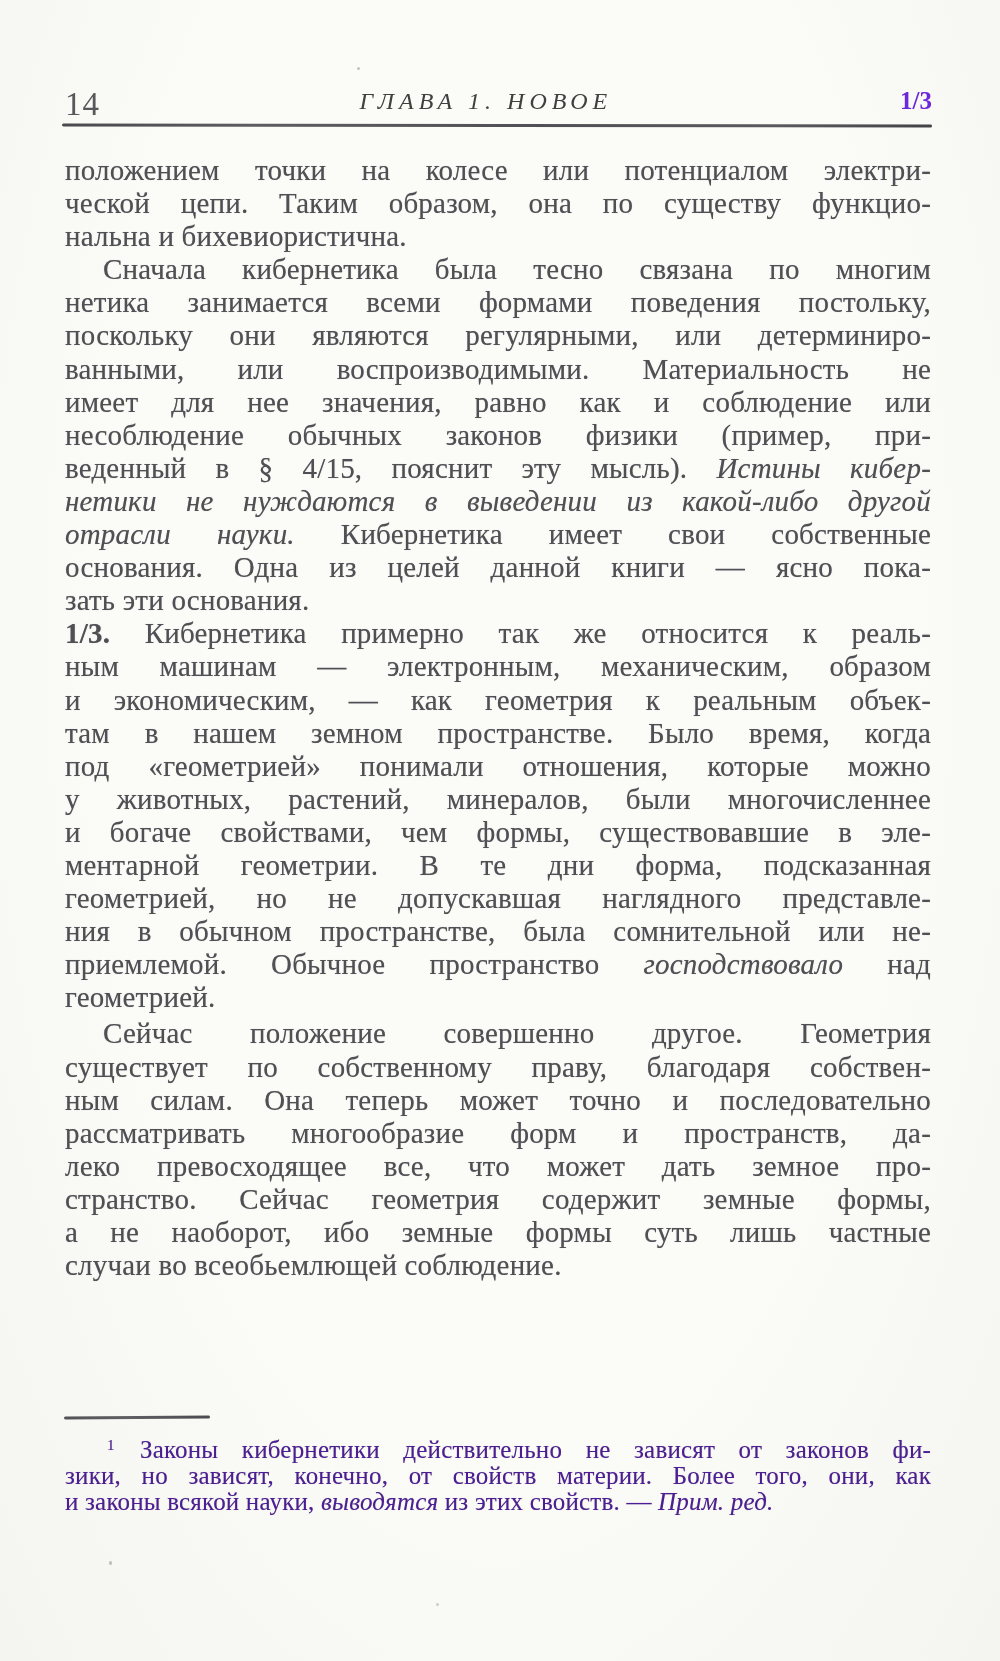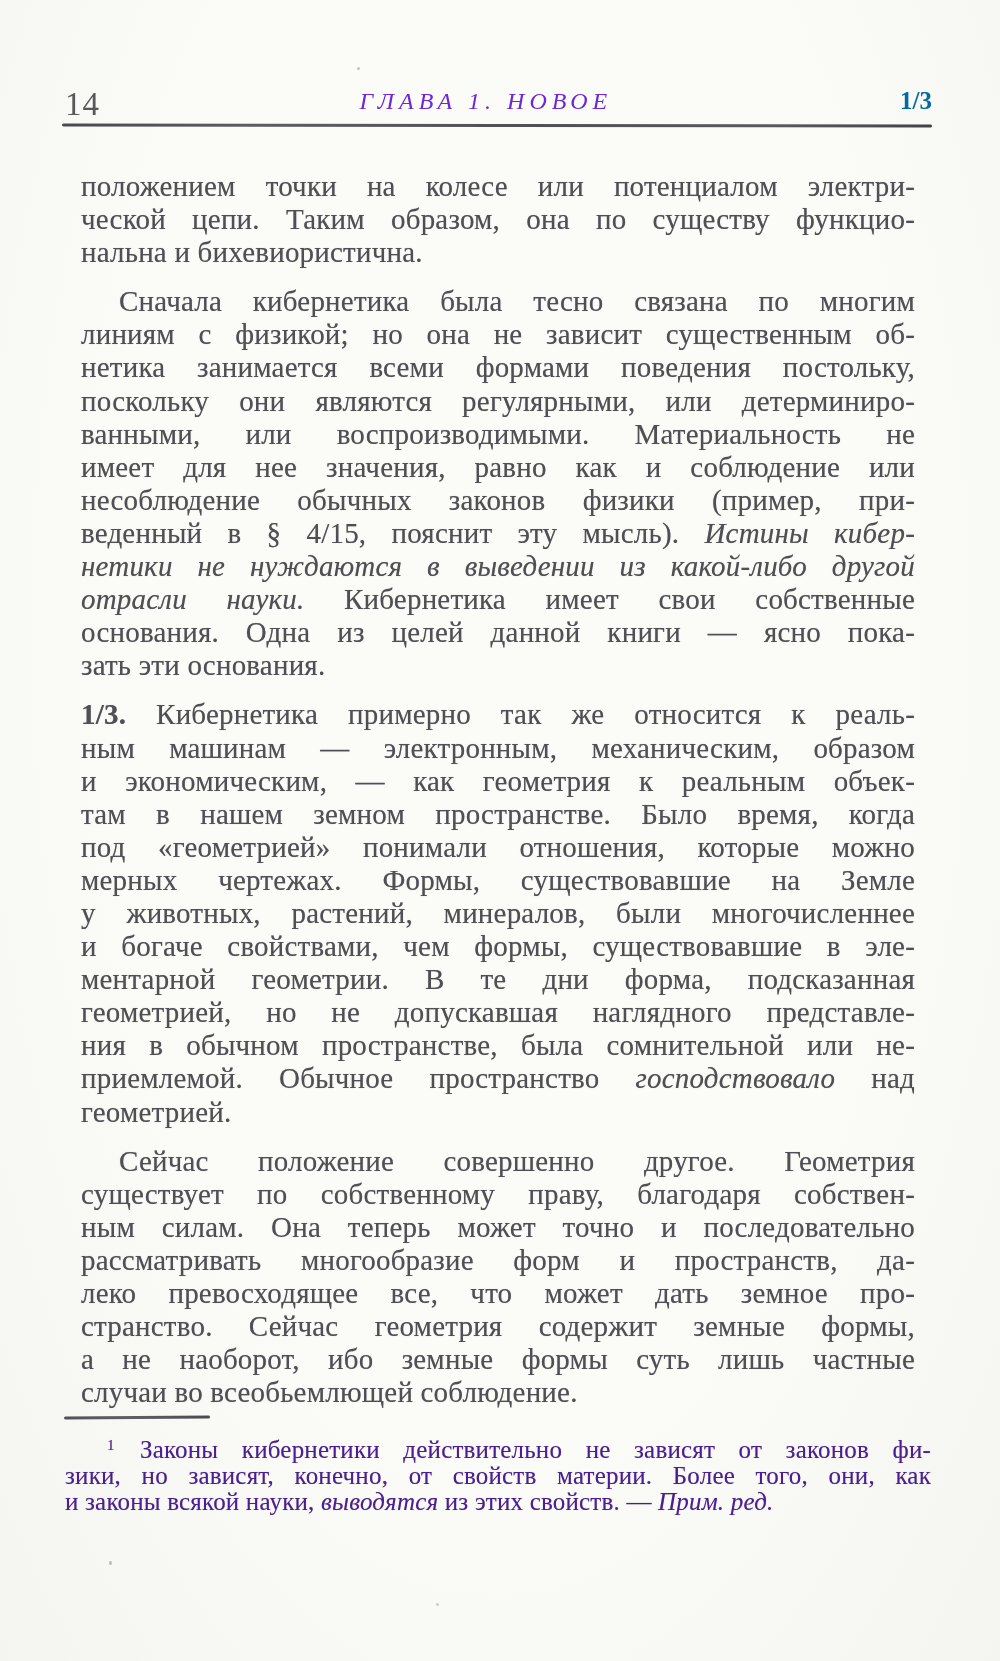--- a/index.html
+++ b/index.html
@@ -14,42 +14,42 @@
 
   
   .page-header { position: absolute; top: 84px; left: 65px; width: 867px; height: 34px; color: #55555a; }
   .page-number {
     position: absolute; left: 0; top: 2px;
     font-size: 33px; letter-spacing: 1px; color: #58585c;
   }
   .running-title {
     position: absolute; left: 50%; top: 4px; transform: translateX(-55%);
     font-style: italic; font-size: 24px; letter-spacing: 5px;
-    white-space: nowrap; color: #6d28d9;
+    white-space: nowrap; color: #404040;
   }
   .section-ref {
     position: absolute; right: 0; top: 3px;
-    font-weight: 700; font-size: 25px; color: #0369a1;
+    font-weight: 700; font-size: 25px; color: #6d28d9;
   }
   .header-rule {
     position: absolute; top: 124px; left: 62px; width: 870px; height: 3px;
     background: linear-gradient(90deg, #4a4a4e, #5d5d61 22%, #505054 55%, #5a5a5e 82%, #434347);
     border-radius: 2px;
     transform: rotate(0.06deg);
   }
 
   
   .body-text {
     position: absolute; top: 154px; left: 65px; width: 866px;
     font-size: 29px; line-height: 33.1px;
     color: #4f4f54;
     letter-spacing: 0.2px;
     text-shadow: 0 0 0.7px rgba(82,82,88,0.55);
   }
-  .para { margin: 16px; }
+  .para { margin: 0; }
   .para.sp { margin-top: 3px; }
   .line { text-align: left; }
   .line.just { text-align: justify; text-align-last: justify; }
   .line.ind { text-indent: 38px; }
   .it { font-style: italic; text-align: center; }
   .bd { font-weight: 700; }
   .sup { font-size: 60%; vertical-align: 0.5em; letter-spacing: 0; padding: 0 2px 0 4px; }
 
   
   .footnote-rule {
@@ -86,39 +86,37 @@
   <div class="header-rule"></div>
 
   <main class="body-text" id="bodyText">
       <div class="para">
         <div class="line just"><span>положением точки на колесе или потенциалом электри-</span></div>
         <div class="line just"><span>ческой цепи. Таким образом, она по существу функцио-</span></div>
         <div class="line"><span>нальна и бихевиористична.</span></div>
       </div>
       <div class="para">
         <div class="line just ind"><span>Сначала кибернетика была тесно связана по многим</span></div>
-        <div class="line just"><span>линиям с физикой; но она не зависит существенным об-</span></div>
         <div class="line just"><span>нетика занимается всеми формами поведения постольку,</span></div>
         <div class="line just"><span>поскольку они являются регулярными, или детерминиро-</span></div>
         <div class="line just"><span>ванными, или воспроизводимыми. Материальность не</span></div>
         <div class="line just"><span>имеет для нее значения, равно как и соблюдение или</span></div>
         <div class="line just"><span>несоблюдение обычных законов физики (пример, при-</span></div>
         <div class="line just"><span>веденный в § 4/15, пояснит эту мысль). </span><span class="it">Истины кибер-</span></div>
         <div class="line just"><span class="it">нетики не нуждаются в выведении из какой-либо другой</span></div>
         <div class="line just"><span class="it">отрасли науки.</span><span> Кибернетика имеет свои собственные</span></div>
         <div class="line just"><span>основания. Одна из целей данной книги — ясно пока-</span></div>
         <div class="line"><span>зать эти основания.</span></div>
       </div>
       <div class="para">
         <div class="line just"><span class="bd">1/3.</span><span> Кибернетика примерно так же относится к реаль-</span></div>
         <div class="line just"><span>ным машинам — электронным, механическим, образом</span></div>
         <div class="line just"><span>и экономическим, — как геометрия к реальным объек-</span></div>
         <div class="line just"><span>там в нашем земном пространстве. Было время, когда</span></div>
         <div class="line just"><span>под «геометрией» понимали отношения, которые можно</span></div>
-        <div class="line just"><span>мерных чертежах. Формы, существовавшие на Земле</span></div>
         <div class="line just"><span>у животных, растений, минералов, были многочисленнее</span></div>
         <div class="line just"><span>и богаче свойствами, чем формы, существовавшие в эле-</span></div>
         <div class="line just"><span>ментарной геометрии. В те дни форма, подсказанная</span></div>
         <div class="line just"><span>геометрией, но не допускавшая наглядного представле-</span></div>
         <div class="line just"><span>ния в обычном пространстве, была сомнительной или не-</span></div>
         <div class="line just"><span>приемлемой. Обычное пространство </span><span class="it">господствовало</span><span> над</span></div>
         <div class="line"><span>геометрией.</span></div>
       </div>
       <div class="para sp">
         <div class="line just ind"><span>Сейчас положение совершенно другое. Геометрия</span></div>

